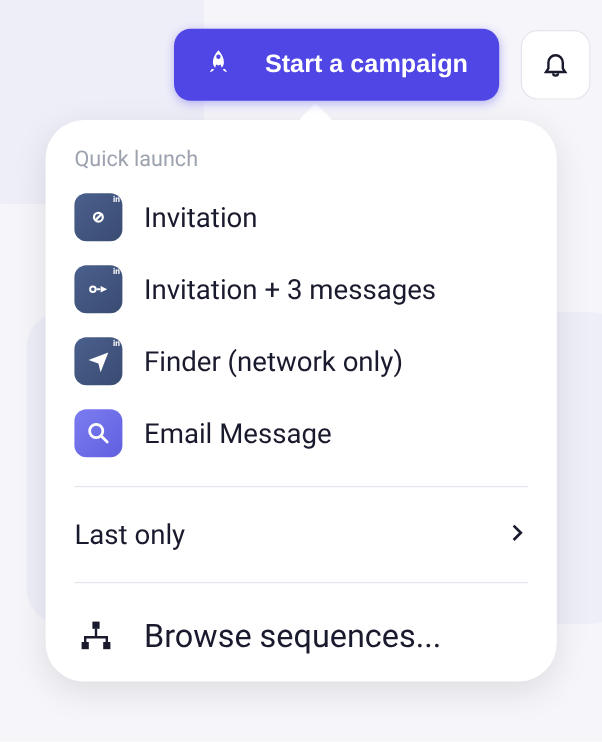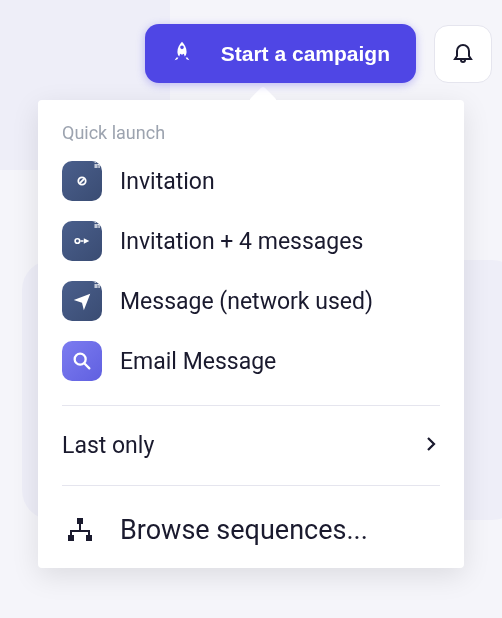--- a/index.html
+++ b/index.html
@@ -80,21 +80,21 @@
       fill: none;
       stroke: #1a1a2e;
       stroke-width: 2;
     }
     .dropdown {
       position: absolute;
       top: 100px;
       left: 38px;
       width: 426px;
       background: #fff;
-      border-radius: 4px;
+      border-radius: 32px;
       box-shadow: 0 8px 28px rgba(0,0,0,0.10);
       padding: 20px 0 18px 0;
       z-index: 5;
     }
     .dropdown::before {
       content: "";
       position: absolute;
       top: -10px;
       left: 215px;
       width: 20px;
@@ -230,31 +230,31 @@
 
   <div class="menu-item">
     <div class="icon-tile dark">
       <span class="in-badge">in</span>
       <svg viewBox="0 0 24 24">
         <circle cx="7" cy="12" r="2.5" fill="none" stroke="#fff" stroke-width="1.8"></circle>
         <path d="M11 12h2" stroke="#fff" stroke-width="1.8" stroke-linecap="round"></path>
         <path d="M14 9l6 3-6 3v-6z" fill="#fff"></path>
       </svg>
     </div>
-    <span>Invitation + 4 messages</span>
+    <span>Invitation + 3 messages</span>
   </div>
 
   <div class="menu-item">
     <div class="icon-tile dark">
       <span class="in-badge">in</span>
       <svg viewBox="0 0 24 24">
           <path d="M3 11l18-7-7 18-2-8-9-3z" fill="#fff"></path>
         </svg>
     </div>
-    <span>Message (network used)</span>
+    <span>Finder (network only)</span>
   </div>
 
   <div class="menu-item">
     <div class="icon-tile purple">
       <svg viewBox="0 0 24 24">
           <circle cx="10" cy="10" r="6" fill="none" stroke="#fff" stroke-width="2.5"></circle>
           <path d="M15 15l5 5" stroke="#fff" stroke-width="2.5" stroke-linecap="round"></path>
         </svg>
     </div>
     <span>Email Message</span>

